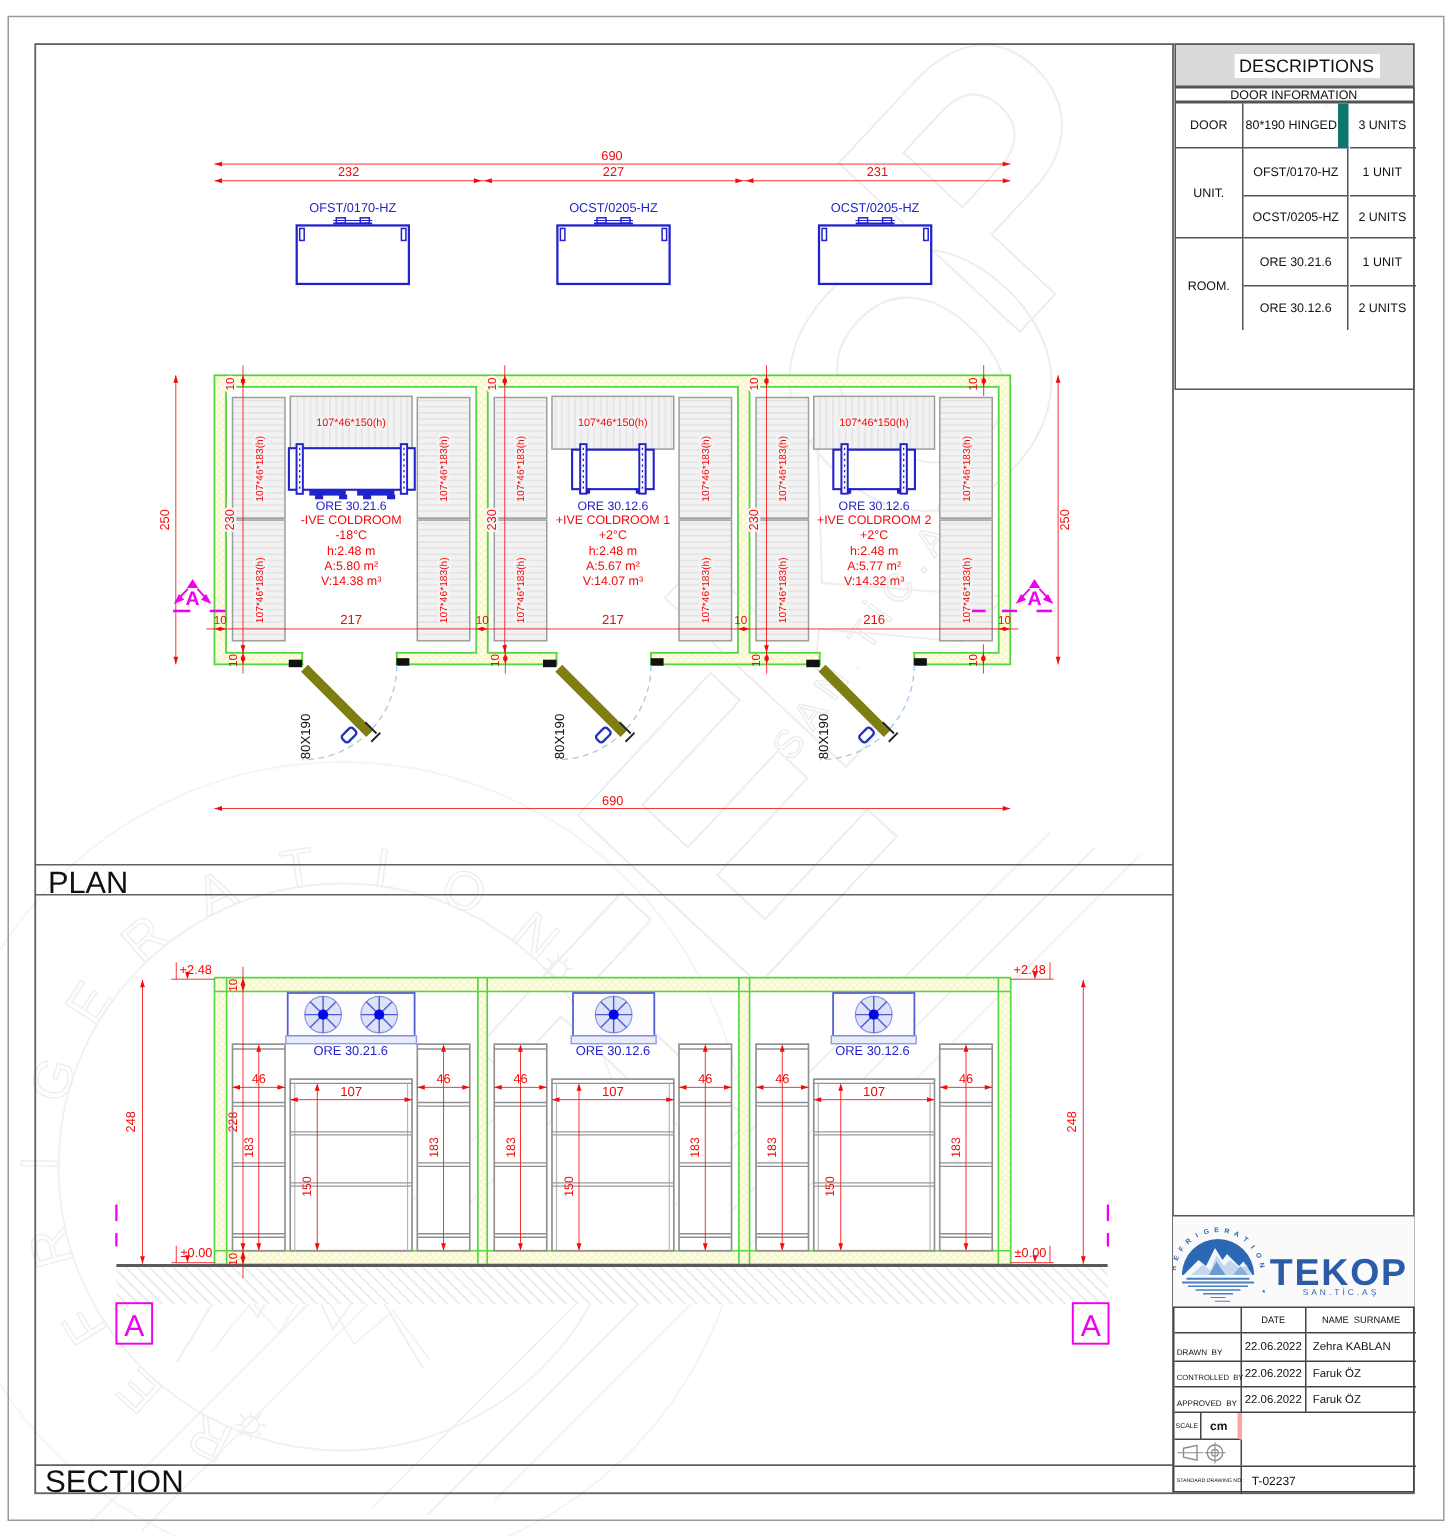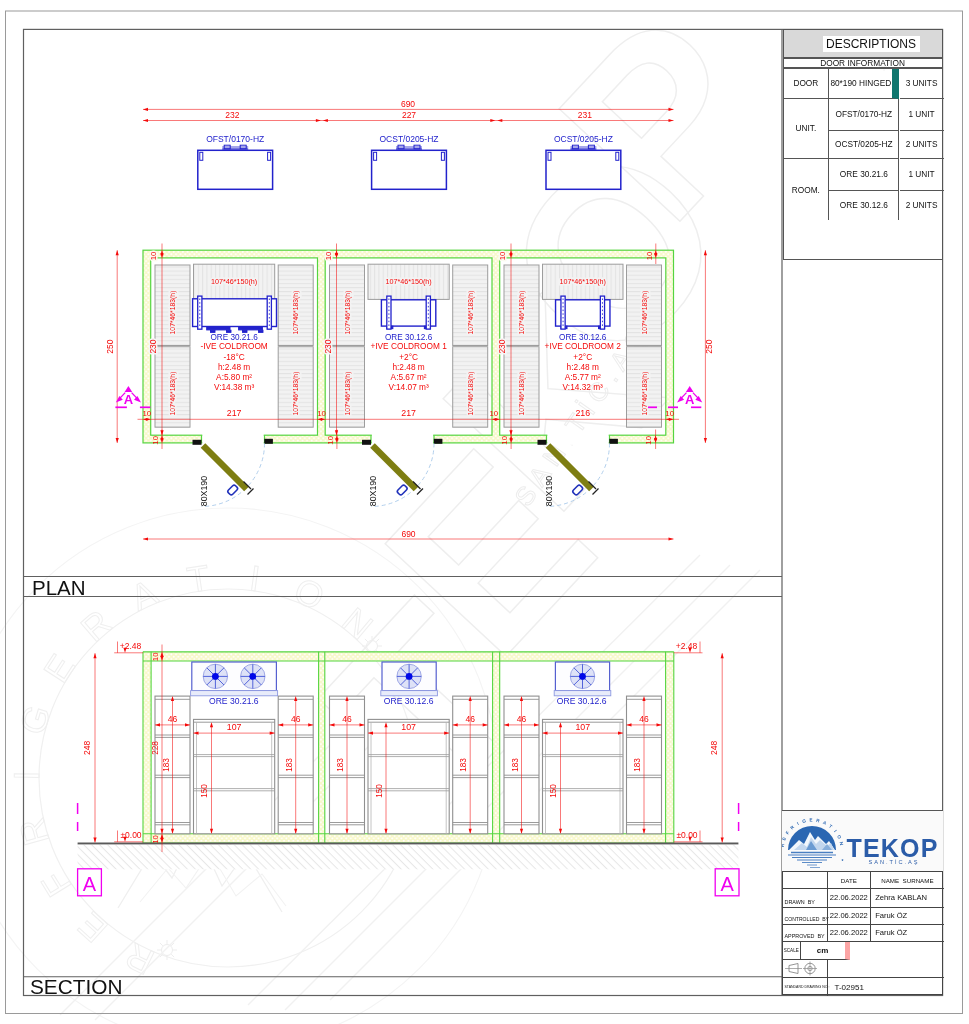--- a/index.html
+++ b/index.html
@@ -639,25 +639,25 @@
   <div class="abs" style="left:0;top:17.2px;width:44.5px;height:18.2px;border-right:1px solid #444;border-bottom:1px solid #444;display:flex;align-items:flex-end;padding:0 0 2px 1.5px">DRAWN&nbsp;&nbsp;BY</div>
   <div class="abs" style="left:44.5px;top:17.2px;width:43.7px;height:18.2px;border-right:1px solid #444;border-bottom:1px solid #444;display:flex;align-items:center;justify-content:center;font-size:7.6px">22.06.2022</div>
   <div class="abs" style="left:88.2px;top:17.2px;width:72.4px;height:18.2px;border-bottom:1px solid #444;display:flex;align-items:center;padding-left:4px;font-size:7.6px">Zehra KABLAN</div>
   <div class="abs" style="left:0;top:35.4px;width:44.5px;height:17px;border-right:1px solid #444;border-bottom:1px solid #444;display:flex;align-items:flex-end;padding:0 0 2px 1.5px;font-size:5.1px">CONTROLLED&nbsp;&nbsp;BY</div>
   <div class="abs" style="left:44.5px;top:35.4px;width:43.7px;height:17px;border-right:1px solid #444;border-bottom:1px solid #444;display:flex;align-items:center;justify-content:center;font-size:7.6px">22.06.2022</div>
   <div class="abs" style="left:88.2px;top:35.4px;width:72.4px;height:17px;border-bottom:1px solid #444;display:flex;align-items:center;padding-left:4px;font-size:7.6px">Faruk ÖZ</div>
   <div class="abs" style="left:0;top:52.4px;width:44.5px;height:17.7px;border-right:1px solid #444;border-bottom:1px solid #444;display:flex;align-items:flex-end;padding:0 0 2px 1.5px">APPROVED&nbsp;&nbsp;BY</div>
   <div class="abs" style="left:44.5px;top:52.4px;width:43.7px;height:17.7px;border-right:1px solid #444;border-bottom:1px solid #444;display:flex;align-items:center;justify-content:center;font-size:7.6px">22.06.2022</div>
   <div class="abs" style="left:88.2px;top:52.4px;width:72.4px;height:17.7px;border-bottom:1px solid #444;display:flex;align-items:center;padding-left:4px;font-size:7.6px">Faruk ÖZ</div>
   <div class="abs" style="left:0;top:70.1px;width:17.5px;height:17.7px;border-right:1px solid #444;border-bottom:1px solid #444;display:flex;align-items:center;justify-content:center;font-size:4.6px">SCALE</div>
-  <div class="abs" style="left:17.5px;top:70.1px;width:49px;height:17.7px;border-right:5px solid #fca5a5;border-bottom:1px solid #444;display:flex;align-items:center;justify-content:center;font-size:8px;font-weight:bold">cm</div>
+  <div class="abs" style="left:17.5px;top:70.1px;width:27px;height:17.7px;border-right:3px solid #fca5a5;border-bottom:1px solid #444;display:flex;align-items:center;justify-content:center;font-size:8px;font-weight:bold">cm</div>
   <div class="abs" style="left:0;top:87.8px;width:44.5px;height:17.5px;border-right:1px solid #444;">
     <svg width="44" height="17" viewBox="0 0 44 17">
       <path d="M 6 5.5 L 15 3.5 L 15 13.5 L 6 11.5 Z" fill="none" stroke="#8a8a8a" stroke-width="0.9"></path>
       <line x1="2" y1="8.5" x2="19" y2="8.5" stroke="#8a8a8a" stroke-width="0.7"></line>
       <circle cx="27" cy="8.5" r="5.2" fill="none" stroke="#8a8a8a" stroke-width="0.9"></circle>
       <circle cx="27" cy="8.5" r="2.2" fill="none" stroke="#8a8a8a" stroke-width="0.8"></circle>
       <line x1="20" y1="8.5" x2="34" y2="8.5" stroke="#8a8a8a" stroke-width="0.7"></line>
       <line x1="27" y1="1.5" x2="27" y2="15.5" stroke="#8a8a8a" stroke-width="0.7"></line>
     </svg>
   </div>
   <div class="abs" style="left:0;top:105.3px;width:44.5px;height:18.1px;border-right:1px solid #444;border-top:1px solid #444;display:flex;align-items:center;padding-left:1.5px;font-size:3.5px">STANDARD DRAWING NO :</div>
-  <div class="abs" style="left:44.5px;top:105.3px;width:116.1px;height:18.1px;border-top:1px solid #444;display:flex;align-items:center;padding-left:7px;font-size:8px">T-02951</div>
+  <div class="abs" style="left:44.5px;top:105.3px;width:116.1px;height:18.1px;border-top:1px solid #444;display:flex;align-items:center;padding-left:7px;font-size:8px">T-02237</div>
 </div>
 </body></html>

